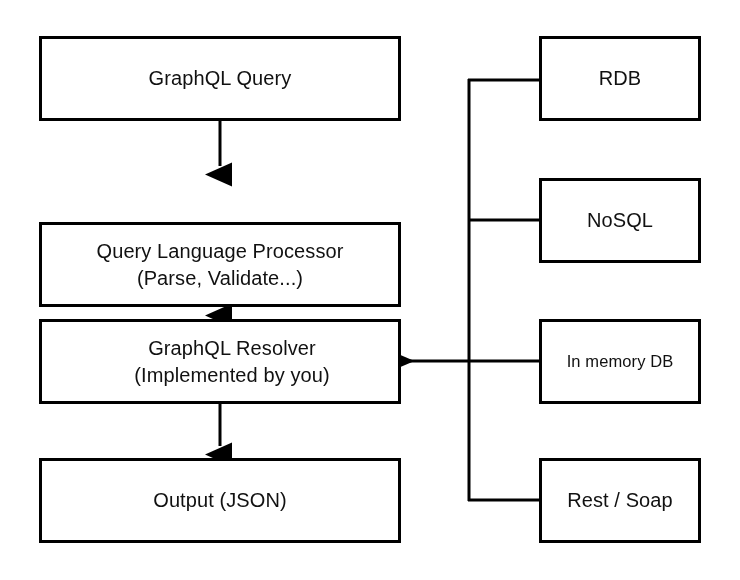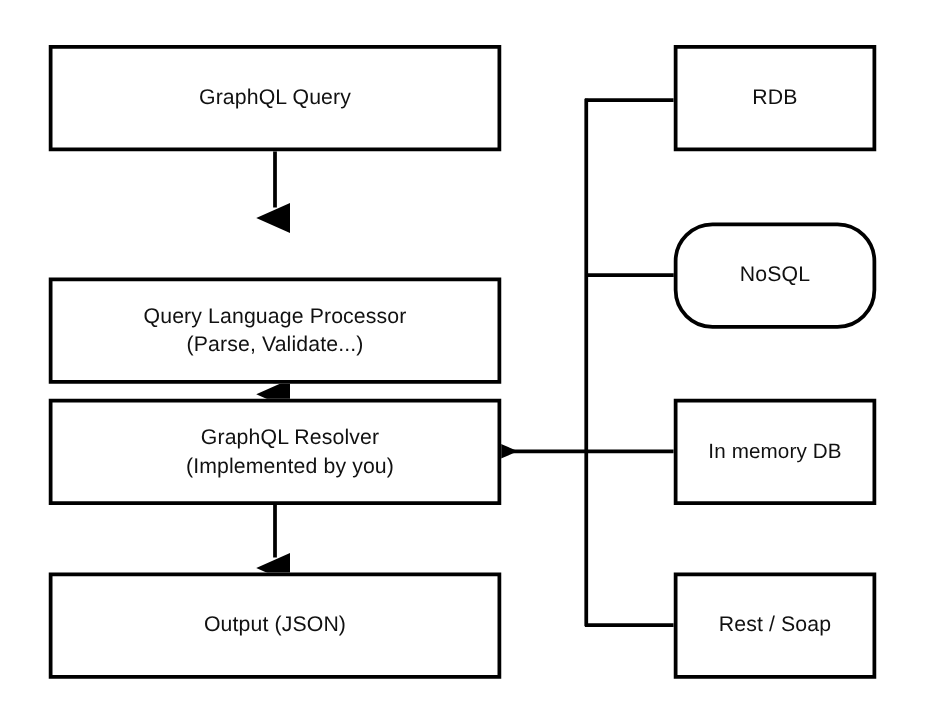--- a/index.html
+++ b/index.html
@@ -22,21 +22,21 @@
     position: absolute;
     box-sizing: border-box;
     background: #ffffff;
     border: 3px solid #000000;
     display: flex;
     align-items: center;
     justify-content: center;
     text-align: center;
   }
   .node-label {
-    font-size: 17px;
+    font-size: 20px;
     line-height: 1.35;
     color: #111111;
     letter-spacing: 0.1px;
     white-space: pre-line;
     padding: 0 6px;
   }
   .node-label.small {
     font-size: 16.5px;
   }
   #edge-layer {
@@ -94,21 +94,21 @@
   </div>
 
   <div class="node-box" style="left:39px; top:458px; width:362px; height:85px;">
     <span class="node-label">Output (JSON)</span>
   </div>
 
   <div class="node-box" style="left:539px; top:36px; width:162px; height:85px;text-align:center;">
     <span class="node-label">RDB</span>
   </div>
 
-  <div class="node-box" style="left:539px; top:178px; width:162px; height:85px;border-radius:31px;">
+  <div class="node-box" style="left:539px; top:178px; width:162px; height:85px;">
     <span class="node-label">NoSQL</span>
   </div>
 
   <div class="node-box" style="left:539px; top:319px; width:162px; height:85px;">
     <span class="node-label small">In memory DB</span>
   </div>
 
   <div class="node-box" style="left:539px; top:458px; width:162px; height:85px;">
     <span class="node-label">Rest / Soap</span>
   </div>

